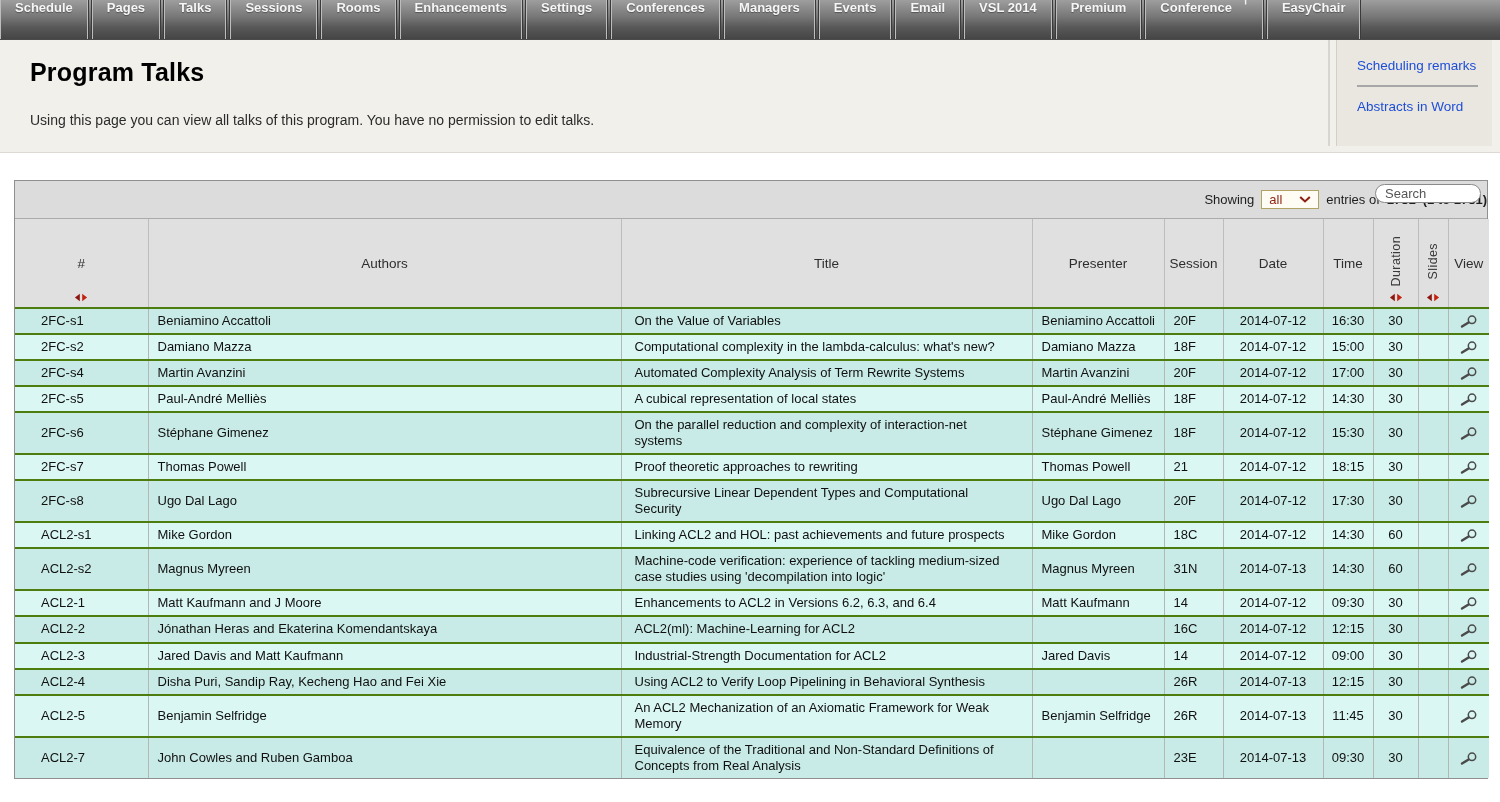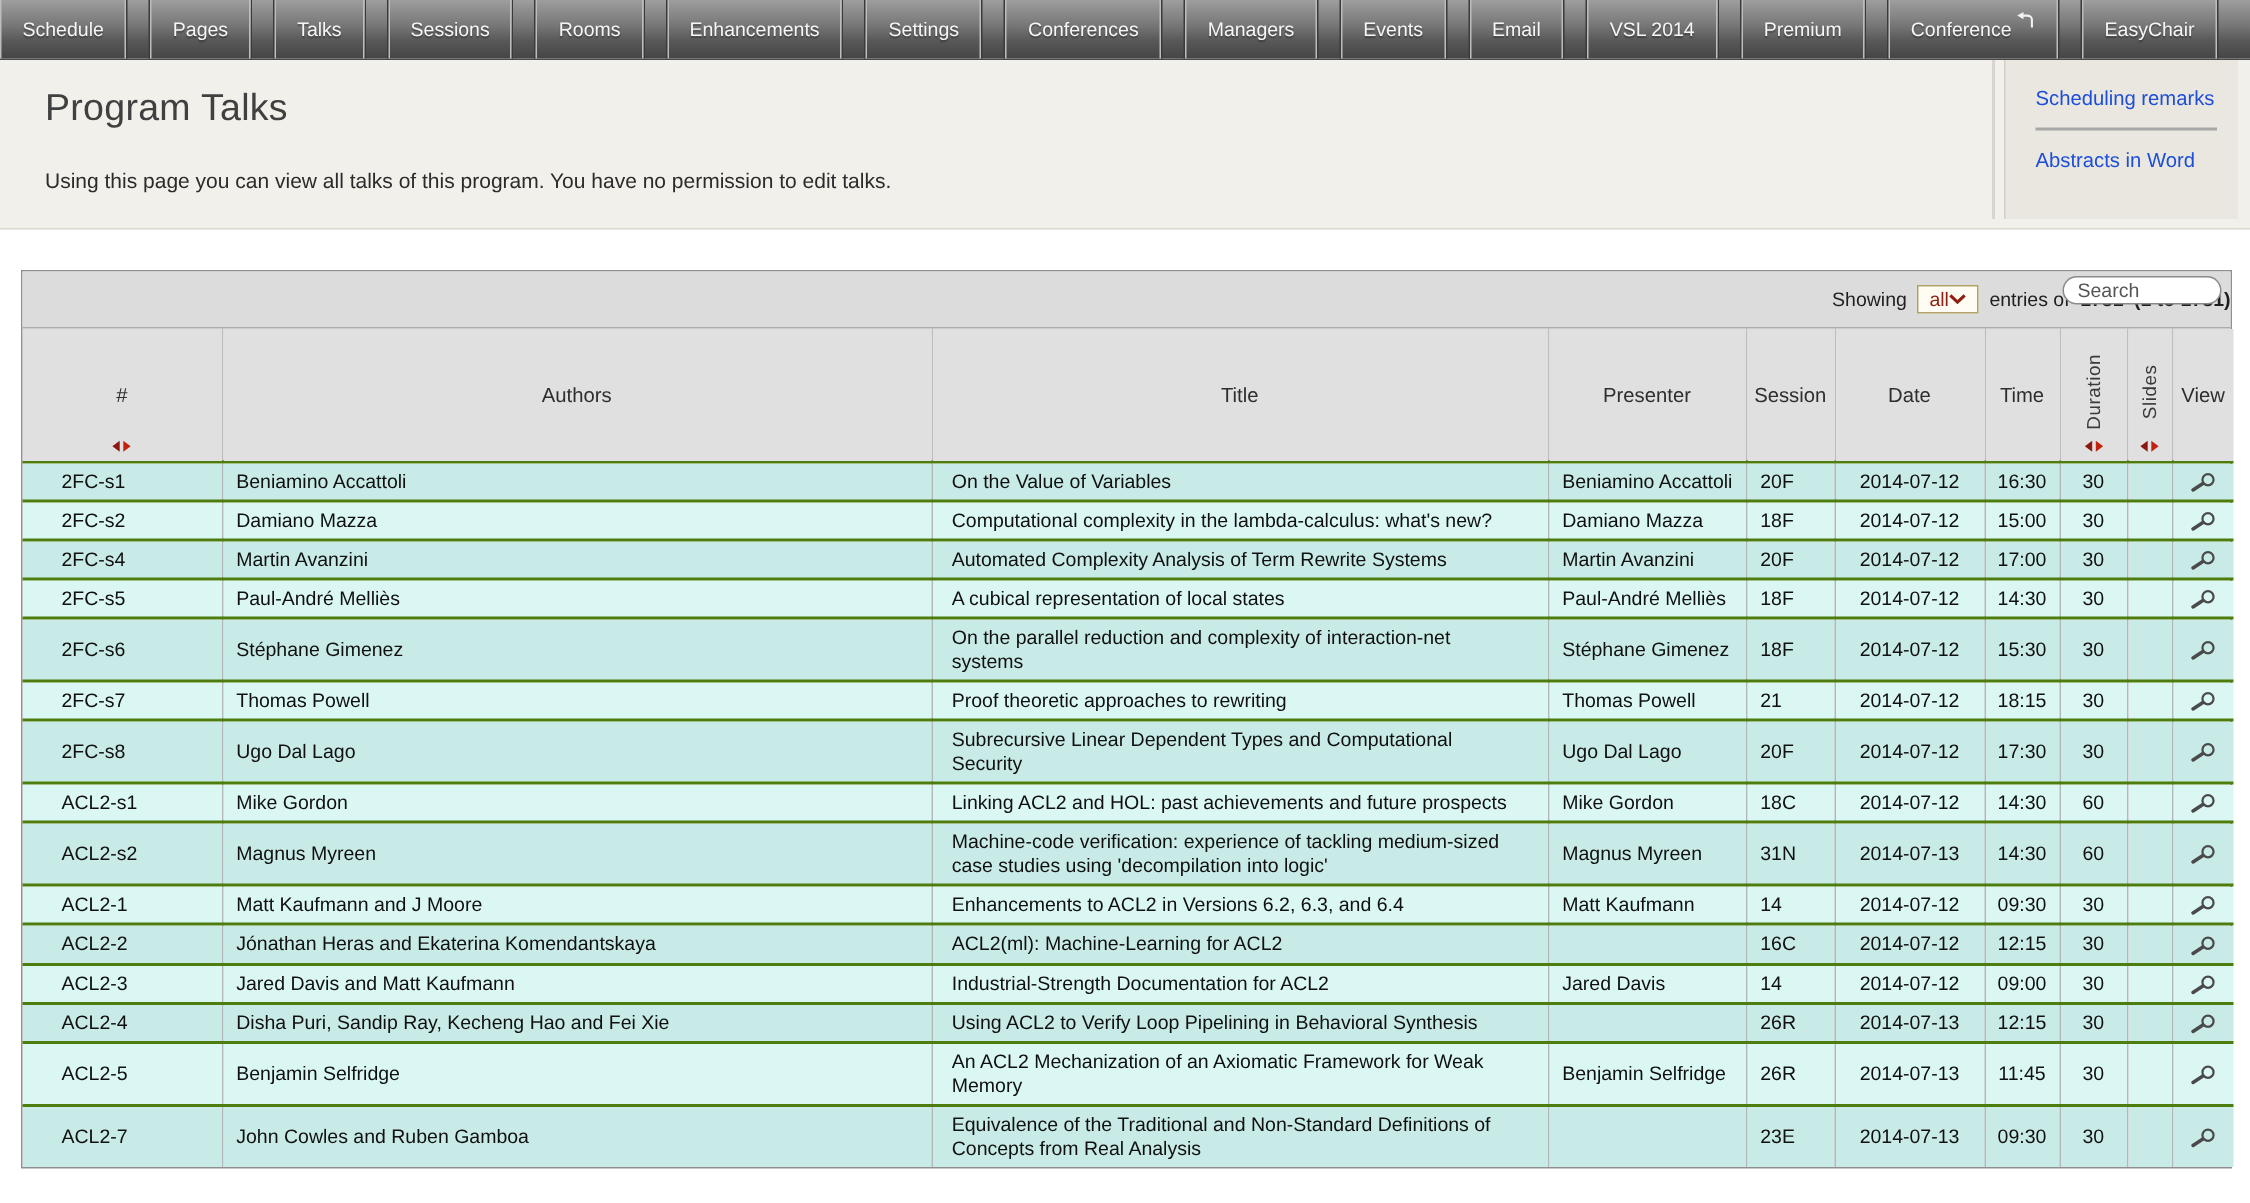--- a/index.html
+++ b/index.html
@@ -8,43 +8,44 @@
 
   
   .navbar {
     height: 40px;
     display: flex;
     align-items: stretch;
     background: linear-gradient(180deg, #9e9e9e 0%, #757575 45%, #585858 70%, #454545 100%);
     border-bottom: 1px solid #4a4a4a;
   }
   .nav-tab {
-    display: flex; align-items: center;
+    display: flex; align-items: flex-start;
     padding: 0 14px;
     color: #f6f6f6; font-size: 13px;
     border-left: 1px solid #bdbdbd;
     border-right: 1px solid #bdbdbd;
     box-shadow: 1px 0 0 #3a3a3a, -1px 0 0 #3a3a3a;
-    margin-right: 16px;
+    margin-right: 4px;
     cursor: pointer;
     white-space: nowrap;
     text-shadow: 0 1px 1px rgba(0,0,0,0.35);
+    font-weight: bold;
   }
   .nav-tab .tab-icon { position: relative; top: -6px; margin-left: 2px; line-height: 0; }
 
   
   .band {
     position: relative;
     height: 113px;
     background: #f2f0eb;
     border-bottom: 1px solid #dcd9d2;
   }
   .page-title {
     position: absolute; left: 30px; top: 18px;
-    font-size: 25px; font-weight: 400; color: #404040; letter-spacing: 0.2px;
+    font-size: 25px; font-weight: 700; color: #000000; letter-spacing: 0.2px;
   }
   .page-desc {
     position: absolute; left: 30px; top: 72px;
     font-size: 14px; color: #2b2b2b;
   }
   .side-strip {
     position: absolute; right: 170px; top: 0; width: 2px; height: 106px;
     background: #d9d6cf;
   }
   .side-panel {
@@ -74,21 +75,21 @@
     position: relative;
     height: 38px;
     background: #dcdcdc;
     border-bottom: 1px solid #ababab;
     display: flex; align-items: center; justify-content: flex-end;
     gap: 7px;
     font-size: 13px; color: #1e1e1e;
   }
   .ctrl-bold { font-weight: bold; }
   .fake-select {
-    display: inline-flex; align-items: center; gap: 0;
+    display: inline-flex; align-items: center; gap: 17px;
     height: 19px;
     background: #fffdf3;
     border: 1px solid #b1a266;
     padding: 0 7px 1px 7px;
     color: #8e1f12; font-size: 13px;
     cursor: pointer;
   }
   .search-input {
     position: absolute; right: 6px; top: 3px;
     width: 106px; height: 19px;

